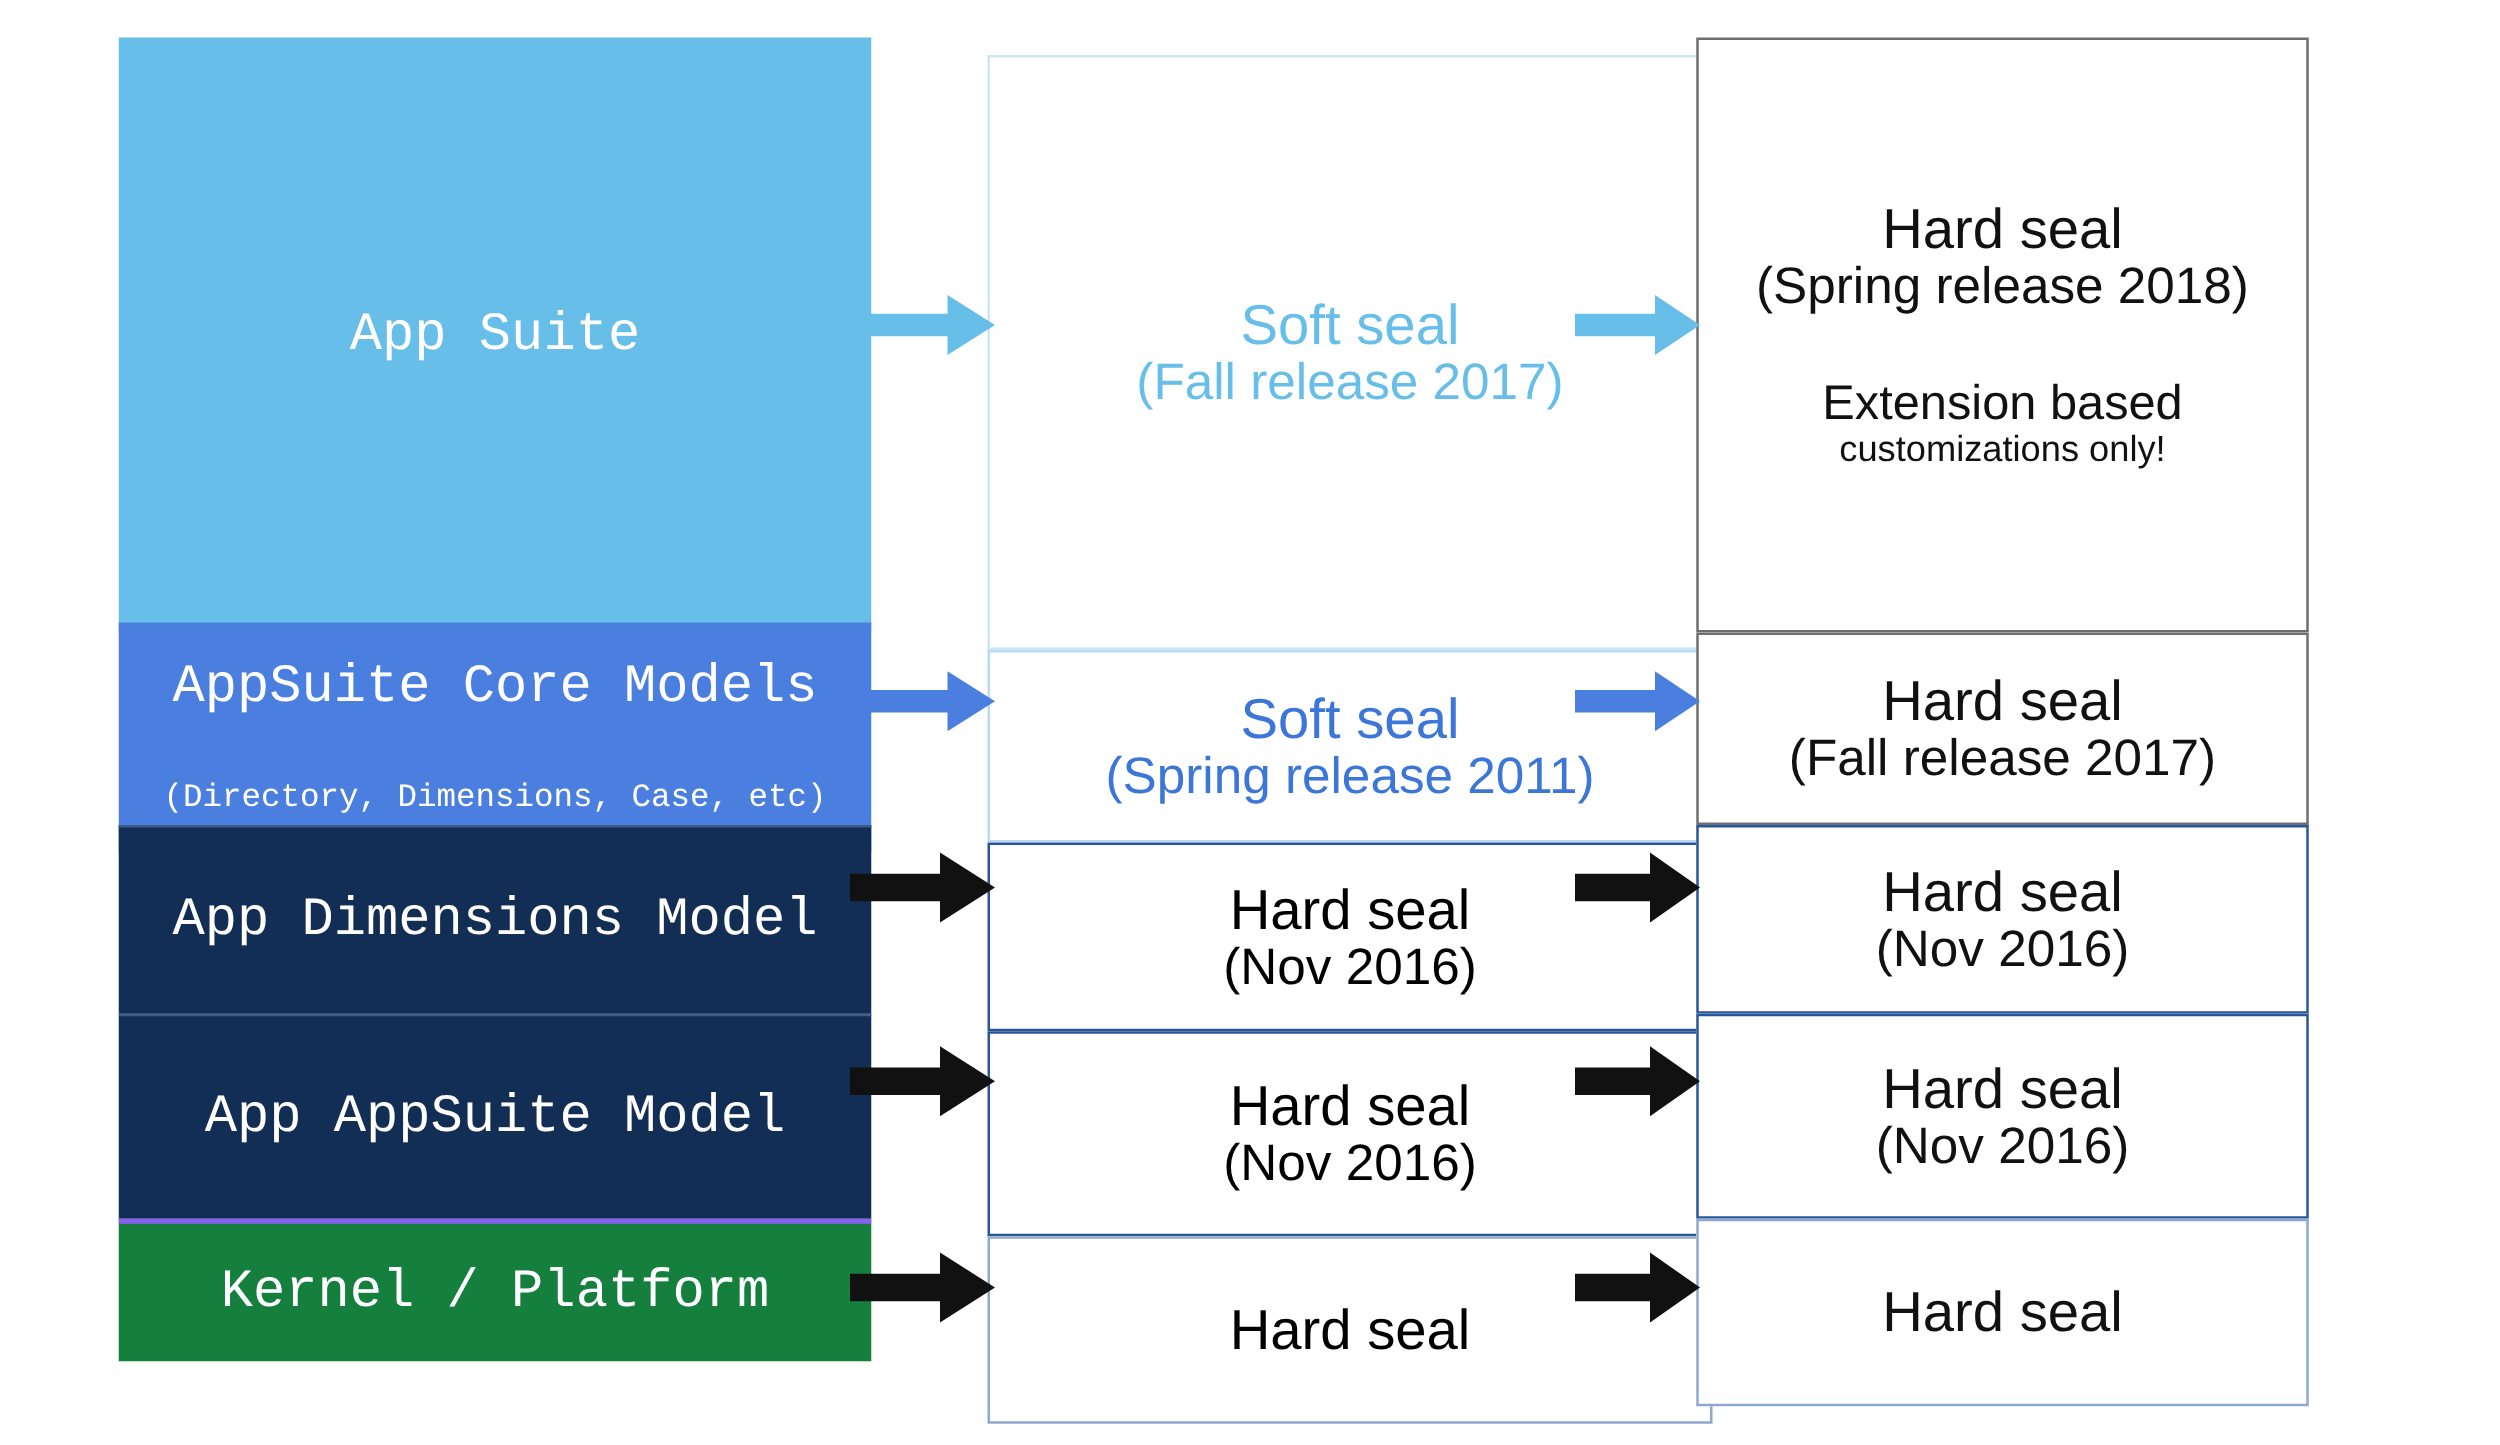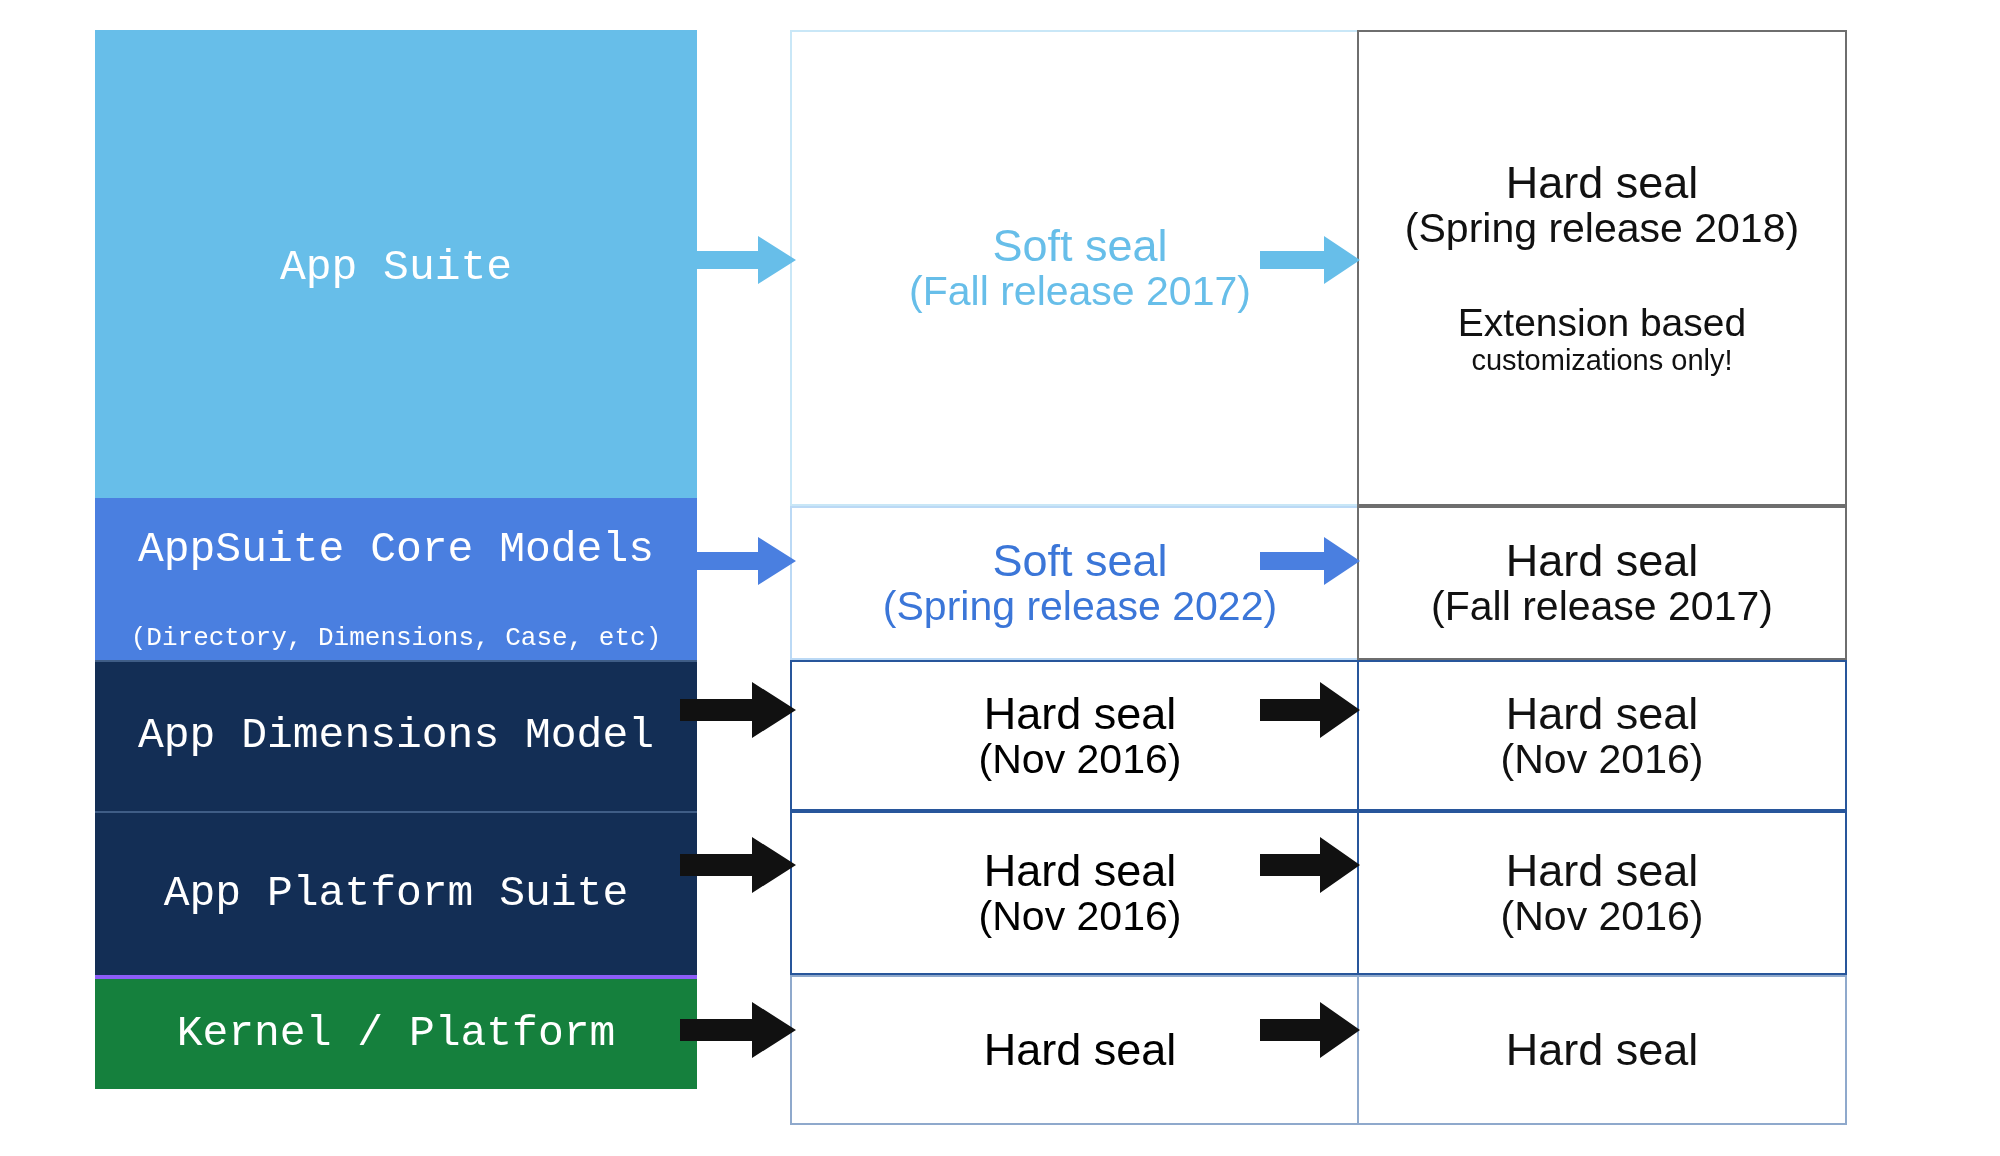--- a/index.html
+++ b/index.html
@@ -3,21 +3,21 @@
 <meta charset="utf-8">
 <style>
   html,body{margin:0;padding:0;background:#ffffff;}
   body{width:2000px;height:1156px;font-family:"Liberation Sans",sans-serif;}
 
   .canvas{position:relative;width:2000px;height:1156px;overflow:hidden;}
 
   
   .col{position:absolute;padding-left:12px;}
   #col-left   {left:95px;  top:30px;  width:590px;  height:1095px;font-family:Liberation Mono, monospace;}
-  #col-mid    {left:790px; top:30px;  width:568px;  height:1095px;}
+  #col-mid    {left:790px; top:44px;  width:568px;  height:1095px;}
   #col-right  {left:1357px;top:30px;  width:478px;  height:1095px;}
 
   
   .lcell{position:absolute;left:0;width:100%;
          display:flex;flex-direction:column;align-items:center;justify-content:center;
          color:#ffffff;box-sizing:border-box;}
   .lcell .big{font-size:43px;line-height:1.04;white-space:nowrap;}
   .lcell .small{font-size:26px;line-height:1.1;margin-top:3px;white-space:nowrap;}
 
   #l-appsuite {top:0px;   height:476px; background:#67BEE9;}
@@ -68,38 +68,38 @@
     <div class="lcell" id="l-core">
       <div class="big">AppSuite Core Models</div>
       <div class="small">(Directory, Dimensions, Case, etc)</div>
     </div>
 
     <div class="lcell" id="l-found">
       <div class="big">App Dimensions Model</div>
     </div>
 
     <div class="lcell" id="l-plat">
-      <div class="big">App Platform Suite</div>
+      <div class="big">App AppSuite Model</div>
     </div>
 
     <div class="lcell" id="l-kernel">
       <div class="big">Kernel / Platform</div>
     </div>
   </div>
 
   <div class="col" id="col-mid">
 
     <div class="box" id="m-soft-fall">
       <div class="l1">Soft seal</div>
       <div class="l2">(Fall release 2017)</div>
     </div>
 
     <div class="box" id="m-soft-spring">
       <div class="l1">Soft seal</div>
-      <div class="l2">(Spring release 2022)</div>
+      <div class="l2">(Spring release 2011)</div>
     </div>
 
     <div class="box" id="m-hard-1">
       <div class="l1">Hard seal</div>
       <div class="l2">(Nov 2016)</div>
     </div>
 
     <div class="box" id="m-hard-2">
       <div class="l1">Hard seal</div>
       <div class="l2">(Nov 2016)</div>

